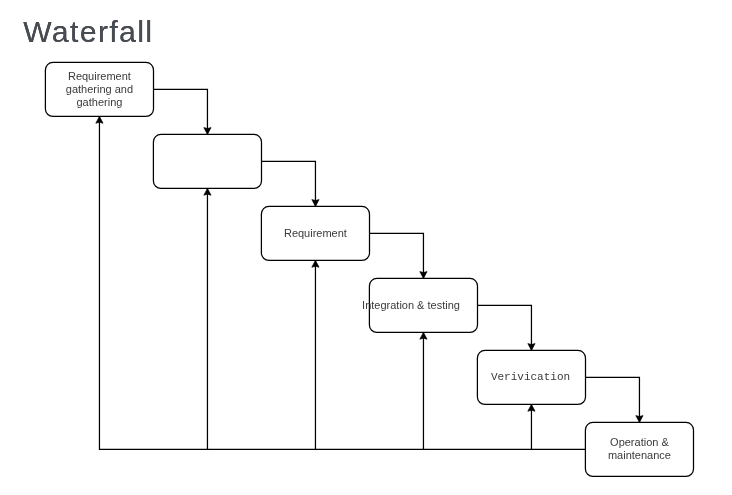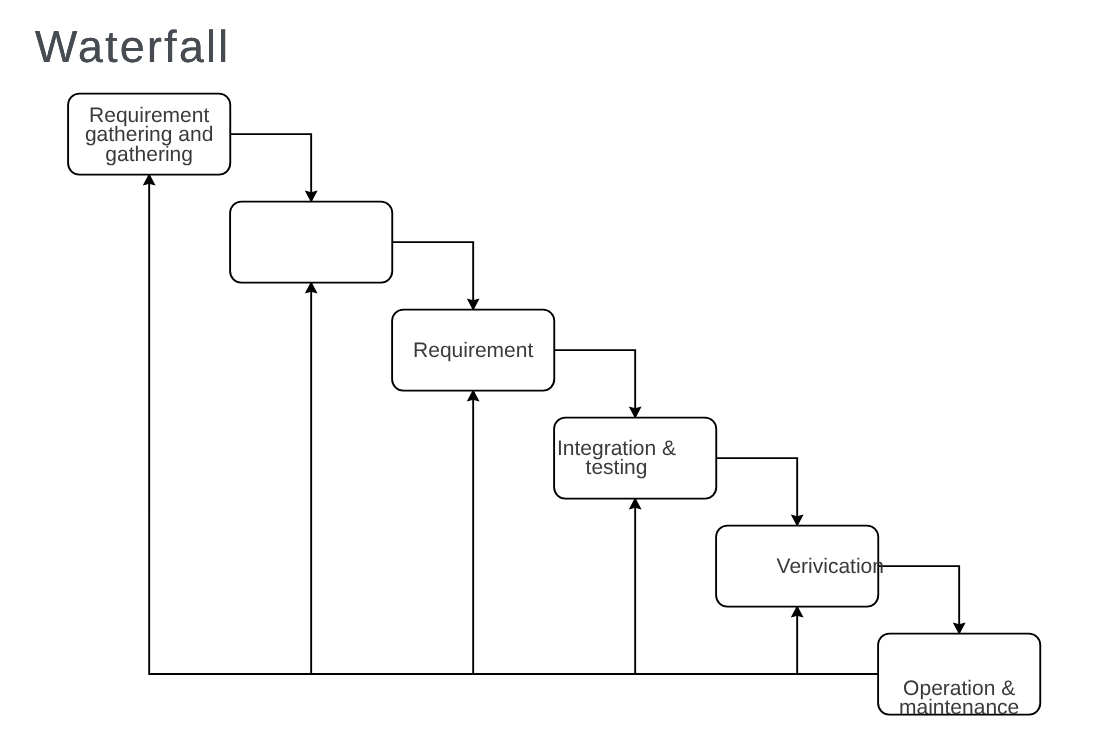--- a/index.html
+++ b/index.html
@@ -24,21 +24,21 @@
     text-shadow:0.15px 0 0 #474c52;
     z-index:3;
   }
   .node {
     position:absolute;
     box-sizing:border-box;
     display:flex;
     align-items:center;
     justify-content:flex-start;
     text-align:center;
-    font-size:14px;
+    font-size:11px;
     color:#3a3a3a;
     line-height:13px;
     transform:translateZ(0);
   }
   .node > span { display:block; width:100%; }
 </style>
 </head>
 <body style="background: rgb(255, 255, 255);">
 
 <div class="title">Waterfall</div>
@@ -75,19 +75,19 @@
 <div id="nodes">
     <div class="node" style="left: 45.4px; top: 62.4px; width: 108.1px; height: 54px;">
       <span title="Requirement gathering and analysis"><span class="node-line">Requirement</span><br><span class="node-line">gathering and</span><br><span class="node-line">gathering</span></span>
     </div>
     <div class="node" style="left: 261.4px; top: 206.4px; width: 108.1px; height: 54px;">
       <span title="Implementasi"><span class="node-line">Requirement</span></span>
     </div>
     <div class="node" style="left: 356px; top: 278.4px; width: 110px; height: 54px;">
       <span title="Integration &amp; testing"><span class="node-line">Integration &amp; testing</span></span>
     </div>
-    <div class="node" style="left: 500px; top: 350.4px; width: 107px; height: 54px;">
+    <div class="node" style="left: 477px; top: 350.4px; width: 107px; height: 54px; font-family: Liberation Mono, monospace;">
       <span title="Verivication"><span class="node-line">Verivication</span></span>
     </div>
-    <div class="node" style="left: 585.4px; top: 422.4px; width: 108.1px; height: 54px; margin-top: 16px;">
+    <div class="node" style="left: 585.4px; top: 422.4px; width: 108.1px; height: 54px;">
       <span title="Operation &amp; maintenance"><span class="node-line">Operation &amp;</span><br><span class="node-line">maintenance</span></span>
     </div>
   </div>
 
 </body></html>

